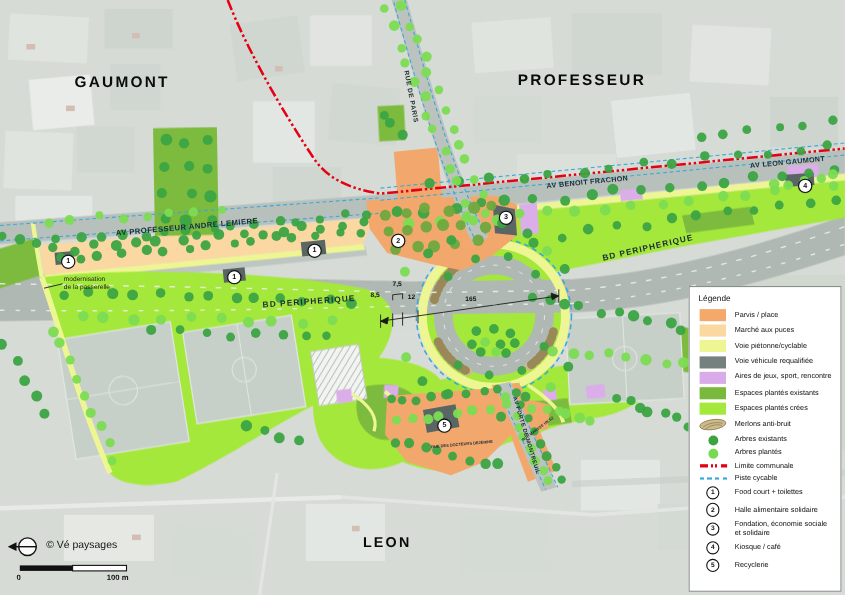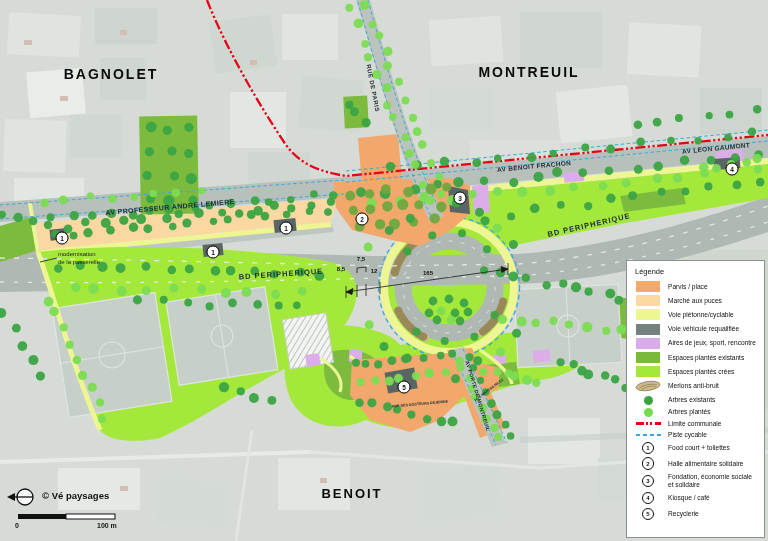--- a/index.html
+++ b/index.html
@@ -25,21 +25,21 @@
   .lg-swatch{width:24px;height:11px;}
   .lg-dot{width:9px;height:9px;border-radius:50%;}
   .lg-line-red{width:25px;height:2.6px;
     background:repeating-linear-gradient(90deg,#E60015 0 8px,transparent 8px 10px,#E60015 10px 12px,transparent 12px 14px,#E60015 14px 16px,transparent 16px 19px);}
   .lg-line-blue{width:25px;height:2.2px;
     background:repeating-linear-gradient(90deg,#38A9DC 0 4px,transparent 4px 7px);}
   .lg-num{width:10.5px;height:10.5px;border:1.1px solid #111;border-radius:50%;
           display:flex;align-items:center;justify-content:center;font-size:6px;font-weight:bold;color:#111;}
   .lg-label{font-size:6.6px;color:#111;line-height:1.18;}
   
-  .attribution{position:absolute;left:42px;top:490px;font-size:9.5px;font-weight:bold;color:#111;}
+  .attribution{position:absolute;left:42px;top:490px;font-size:9.5px;font-weight:normal;color:#111;}
   .scale-num{position:absolute;font-size:7px;font-weight:bold;color:#111;}
 </style>
 </head>
 <body>
 
 <div class="stage">
 
   <svg class="map" width="768" height="541" viewBox="0 0 768 541">
     <defs>
       <pattern id="hatch" width="5" height="5" patternUnits="userSpaceOnUse" patternTransform="rotate(40)">
@@ -571,23 +571,23 @@
       <line x1="33" y1="497" x2="14" y2="497" stroke="#111" stroke-width="1.3"></line>
       <polygon points="15,493 7,497 15,501" fill="#111"></polygon>
     </g>
     <g>
       <rect x="18" y="514" width="48" height="5" fill="#111"></rect>
       <rect x="66" y="514" width="49" height="5" fill="#fff" stroke="#111" stroke-width="1"></rect>
     </g>
   </svg>
 
   <div id="labels-layer">
-      <div class="city-label" style="left: 111px; top: 74px; font-size: 14px;">BAGNOLET</div>
-      <div class="city-label" style="left: 529px; top: 72px; font-size: 14px;">MONTREUIL</div>
-      <div class="city-label" style="left: 352px; top: 493px; font-size: 13px;">BENOIT</div>
+      <div class="city-label" style="left: 111px; top: 74px; font-size: 14px;">GAUMONT</div>
+      <div class="city-label" style="left: 529px; top: 72px; font-size: 14px;">PROFESSEUR</div>
+      <div class="city-label" style="left: 352px; top: 493px; font-size: 13px;">LEON</div>
       <div class="road-label" style="left: 170px; top: 207px; font-size: 7px; letter-spacing: 0.4px; transform: translate(-50%, -50%) rotate(-5deg);">AV PROFESSEUR ANDRE LEMIERE</div>
       <div class="road-label" style="left: 281px; top: 274px; font-size: 7.5px; letter-spacing: 1px; transform: translate(-50%, -50%) rotate(-4deg);">BD PERIPHERIQUE</div>
       <div class="road-label" style="left: 589px; top: 225px; font-size: 7.5px; letter-spacing: 1px; transform: translate(-50%, -50%) rotate(-13deg);">BD PERIPHERIQUE</div>
       <div class="road-label" style="left: 534px; top: 166px; font-size: 6.5px; letter-spacing: 0.3px; transform: translate(-50%, -50%) rotate(-5.5deg);">AV BENOIT FRACHON</div>
       <div class="road-label" style="left: 716px; top: 148px; font-size: 6.5px; letter-spacing: 0.3px; transform: translate(-50%, -50%) rotate(-5.5deg);">AV LEON GAUMONT</div>
       <div class="road-label" style="left: 373px; top: 88px; font-size: 6px; letter-spacing: 0.5px; transform: translate(-50%, -50%) rotate(79deg);">RUE DE PARIS</div>
       <div class="road-label" style="left: 478px; top: 396px; font-size: 5.2px; letter-spacing: 0.3px; transform: translate(-50%, -50%) rotate(73deg);">AV PORTE DE MONTREUIL</div>
       <div class="road-label" style="left: 420px; top: 404px; font-size: 3.6px; letter-spacing: 0px; transform: translate(-50%, -50%) rotate(-5deg);">RUE DES DOCTEURS DEJERINE</div>
       <div class="road-label" style="left: 489px; top: 390px; font-size: 3.6px; letter-spacing: 0px; transform: translate(-50%, -50%) rotate(-37deg);">RUE MARYSE HILSZ</div>
       <div class="dim-label" style="left: 361px; top: 262px;">7,5</div>

